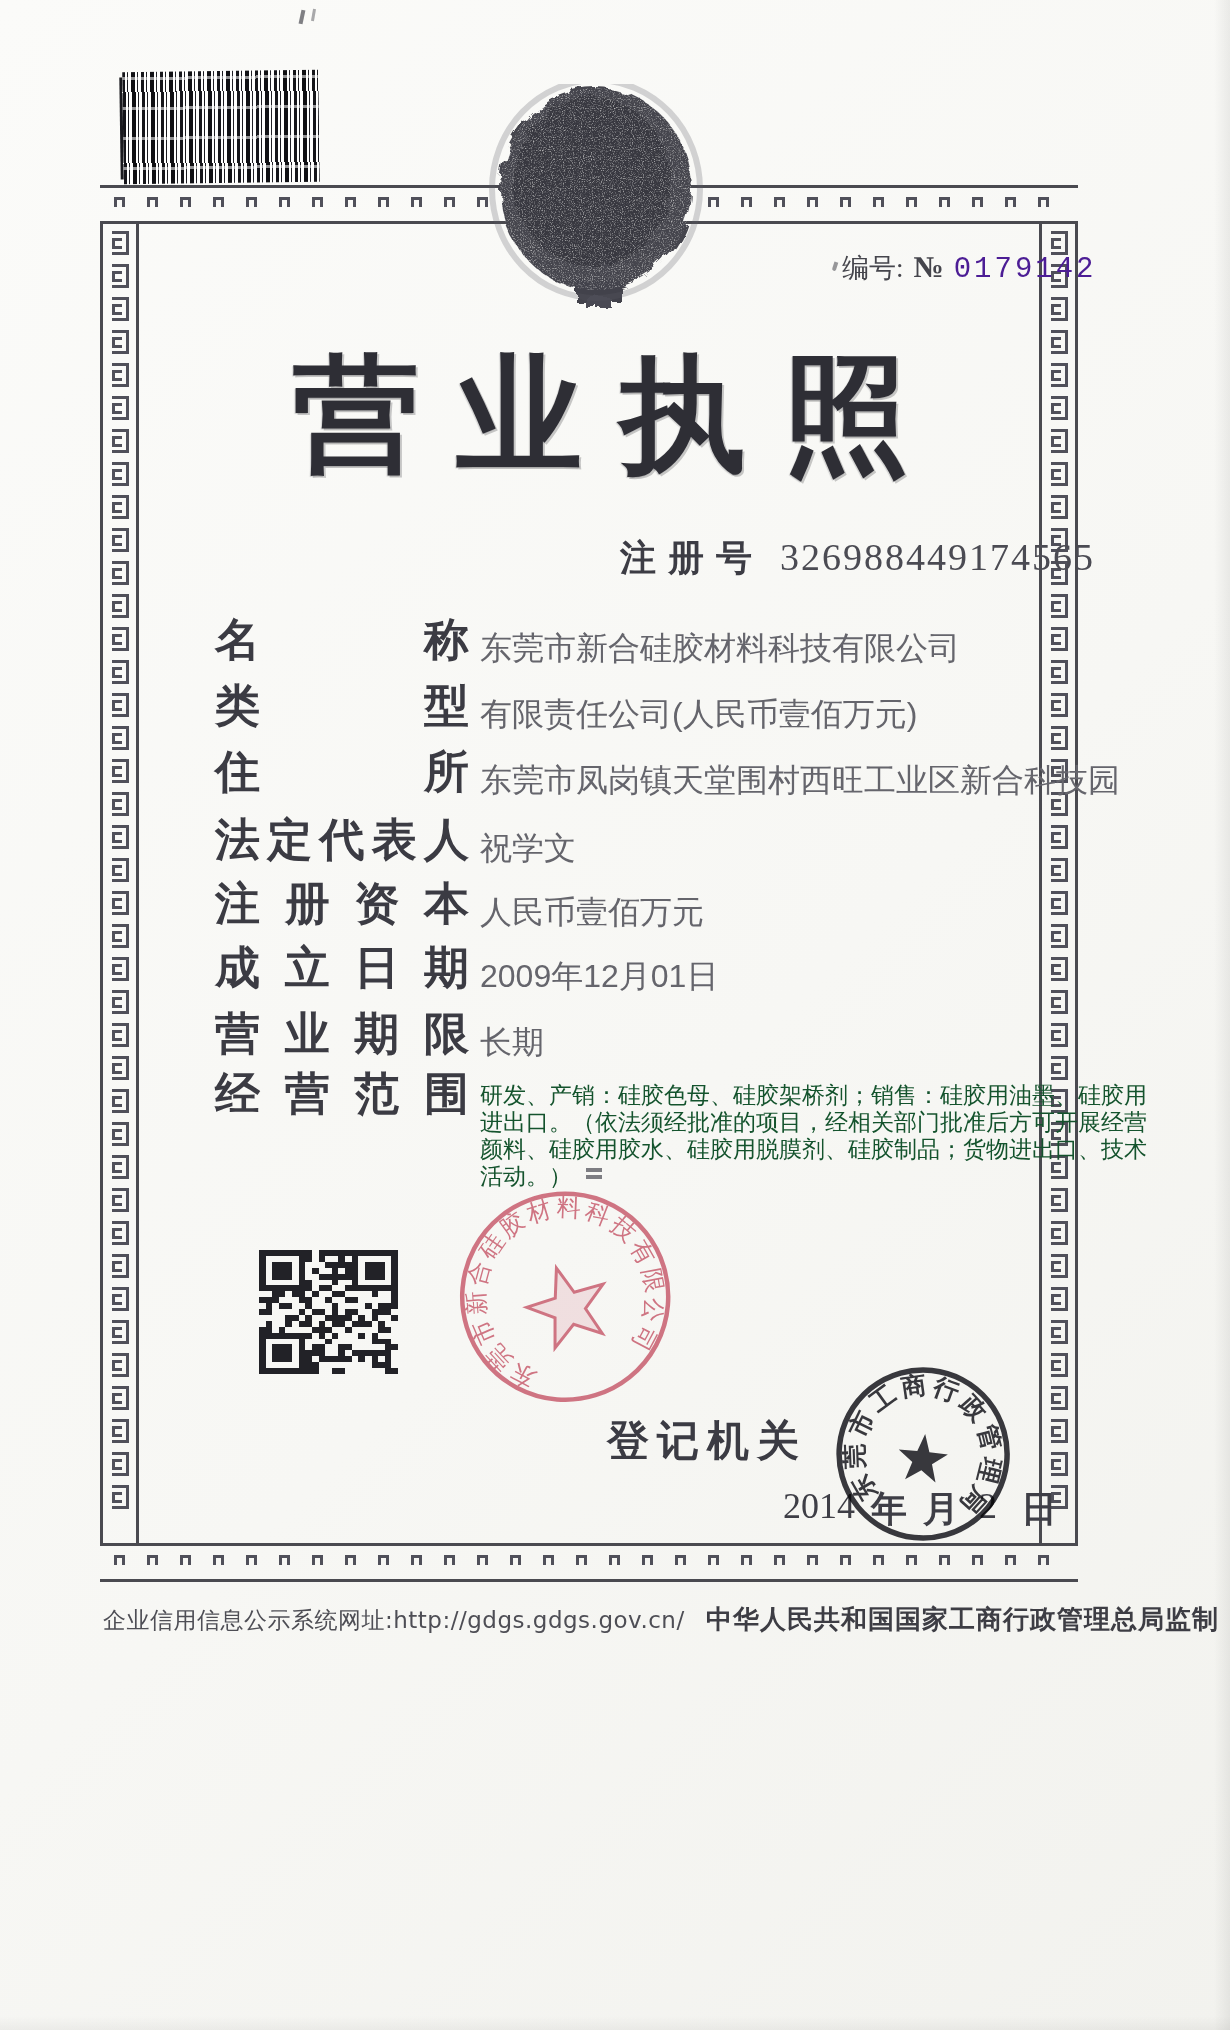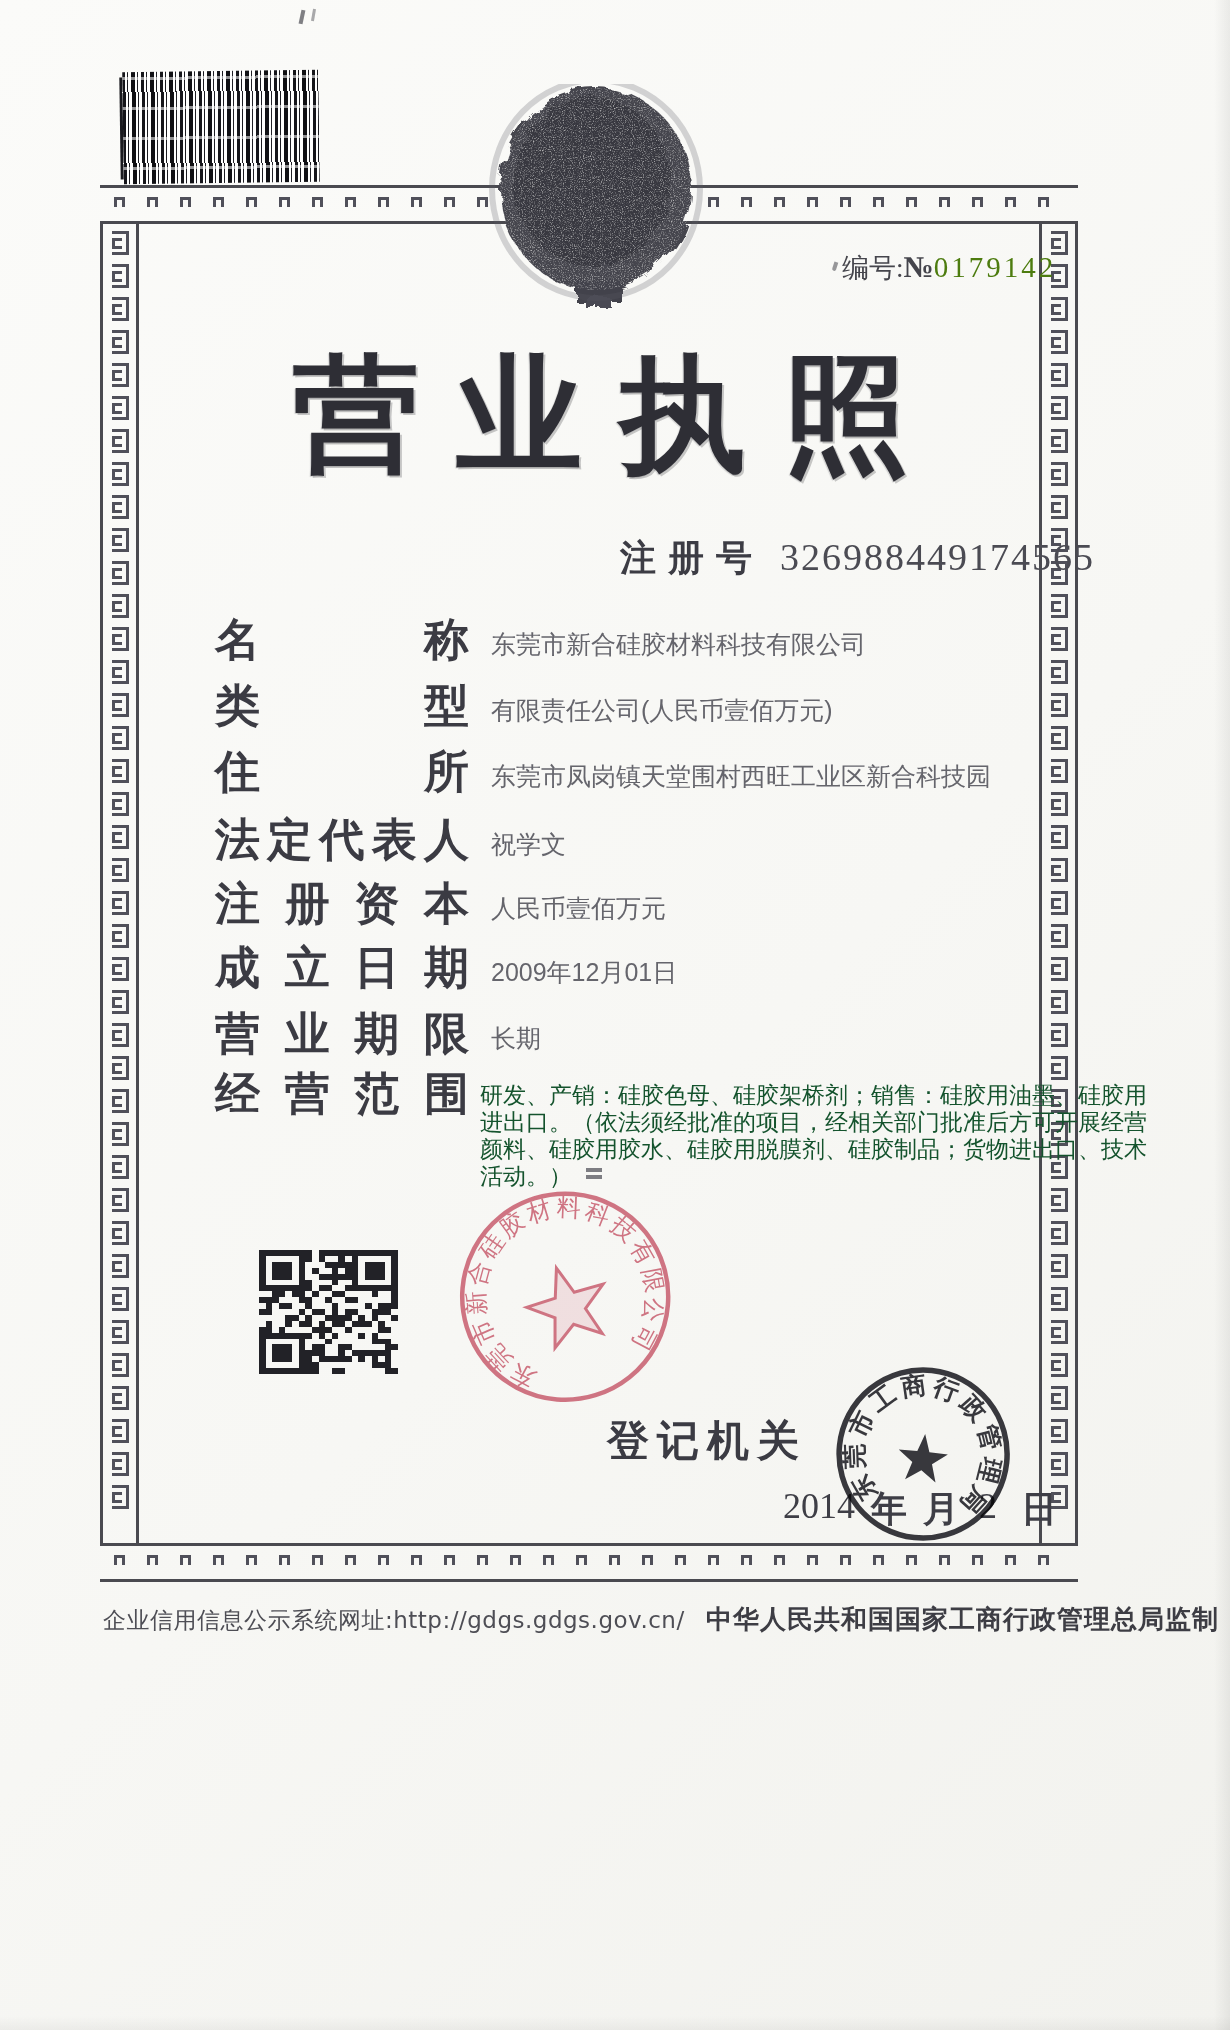--- a/index.html
+++ b/index.html
@@ -41,25 +41,25 @@
     border:3px solid #50505a;border-right:none;}
   #frame-top{left:100px;top:185px;width:978px;height:39px;}
   #frame-bottom{left:100px;top:1543px;width:978px;height:39px;}
   #frame-left{left:100px;top:224px;width:39px;height:1319px;}
   #frame-right{left:1039px;top:224px;width:39px;height:1319px;}
 
   
   .emblem{position:absolute;left:488px;top:84px;width:216px;height:232px;}
 
   
-  .serial{position:absolute;left:842px;top:250px;display:flex;align-items:baseline;
+  .serial{position:absolute;left:842px;top:250px;display:flex;align-items:baseline;gap:10px;
     color:#45454c;justify-content:center;}
   .serial .lbl{font-family:"Liberation Serif","DejaVu Serif",serif;font-size:27px;}
   .serial .numero{font-family:"Liberation Serif","DejaVu Serif",serif;font-weight:700;font-size:30px;}
-  .serial .num{font-family:Liberation Serif, serif;font-size:29px;letter-spacing:3px;color:#4d7c0f;}
+  .serial .num{font-family:Liberation Mono, monospace;font-size:29px;letter-spacing:3px;color:#4c1d95;}
 
   
   .license-title{position:absolute;left:293px;top:352px;width:616px;height:140px;
     font-family:"DejaVu Sans","Liberation Sans",sans-serif;
     font-size:126px;font-weight:900;color:#2e2e35;line-height:1;
     text-shadow:2px 2px 0 rgba(46,46,53,.25), -1px 1px 1px rgba(46,46,53,.2);}
 
   .char-justify{display:flex;justify-content:space-between;}
 
   
@@ -68,21 +68,21 @@
     font-weight:700;font-size:36px;color:#3c3c44;}
   .regno-value{margin-left:28px;font-family:"Liberation Serif","DejaVu Serif",serif;
     font-size:38px;color:#4b4b53;letter-spacing:2px;}
 
   
   .frow{position:absolute;left:215px;}
   .flabel{position:absolute;left:0;top:0;width:254px;
     font-family:"Liberation Serif","DejaVu Serif",serif;font-weight:700;
     font-size:45px;color:#3b3b43;line-height:1;}
   .fvalue{position:absolute;left:265px;top:12px;width:575px;
-    font-size:25px;color:#65656c;line-height:1.15;white-space:nowrap;margin-left:11px;}
+    font-size:32px;color:#65656c;line-height:1.15;white-space:nowrap;}
   .scope-lines{position:absolute;left:265px;top:0;width:572px;
     font-size:23px;color:#14532d;line-height:27px;}
   .scope-lines .sline{white-space:nowrap;}
 
   
   .qr{position:absolute;left:259px;top:1250px;width:139px;height:124px;
     display:grid;grid-template-columns:repeat(21,1fr);grid-template-rows:repeat(21,1fr);
     gap:0;}
   .qr .on{background:#222227;}
   .qr .off{background:transparent;}

